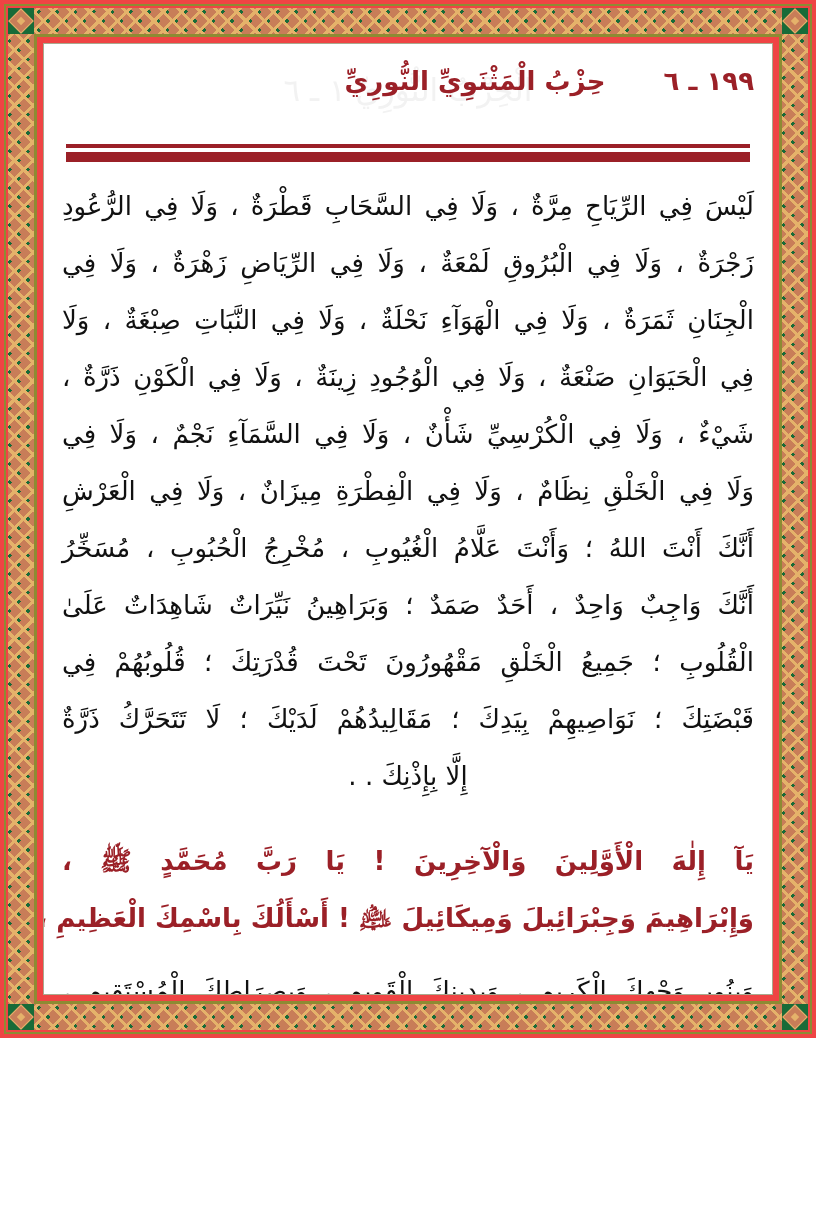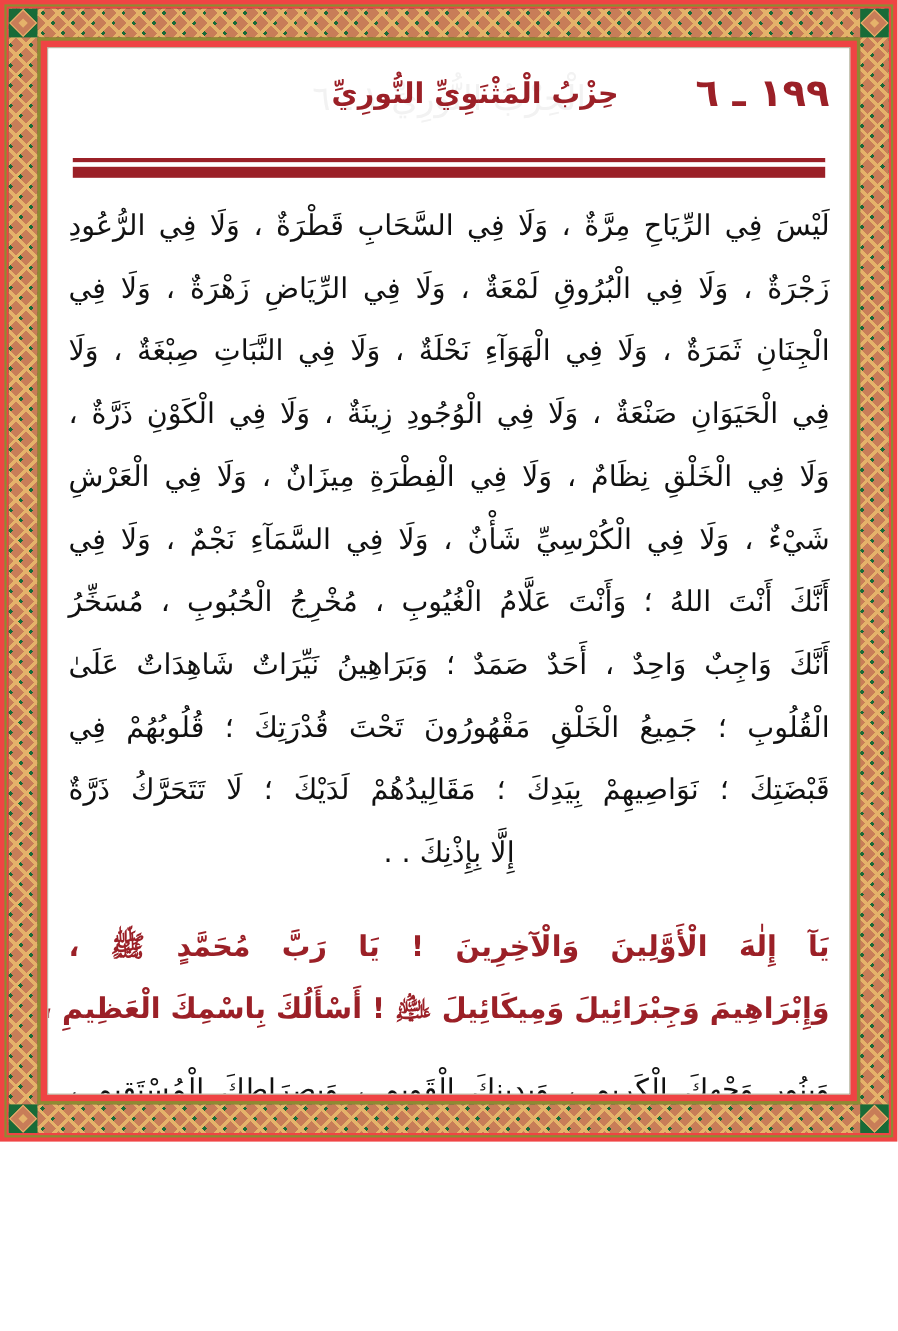--- a/index.html
+++ b/index.html
@@ -165,27 +165,26 @@
     left: 0;
     right: 0;
     display: flex;
     flex-direction: row;
     align-items: center;
     justify-content: flex-start;
   }
 
   .page-number {
     color: #9b2027;
-    font-size: 35px;
+    font-size: 26px;
     font-weight: bold;
     direction: rtl;
     white-space: nowrap;
     padding-right: 6px;
     letter-spacing: 1px;
-    margin-left: 12px;
   }
 
   .doc-title {
     color: #9b2027;
     font-size: 26px;
     font-weight: bold;
     direction: rtl;
     white-space: nowrap;
     margin-right: 58px;
   }
@@ -276,22 +275,22 @@
       <div class="rule-thin"></div>
       <div class="rule-gap"></div>
       <div class="rule-thick"></div>
     </div>
 
     <div class="body-text black-block">
       <span class="line">لَيْسَ فِي الرِّيَاحِ مِرَّةٌ ، وَلَا فِي السَّحَابِ قَطْرَةٌ ، وَلَا فِي الرُّعُودِ</span>
       <span class="line">زَجْرَةٌ ، وَلَا فِي الْبُرُوقِ لَمْعَةٌ ، وَلَا فِي الرِّيَاضِ زَهْرَةٌ ، وَلَا فِي</span>
       <span class="line">الْجِنَانِ ثَمَرَةٌ ، وَلَا فِي الْهَوَآءِ نَحْلَةٌ ، وَلَا فِي النَّبَاتِ صِبْغَةٌ ، وَلَا</span>
       <span class="line">فِي الْحَيَوَانِ صَنْعَةٌ ، وَلَا فِي الْوُجُودِ زِينَةٌ ، وَلَا فِي الْكَوْنِ ذَرَّةٌ ،</span>
+      <span class="line">شَيْءٌ ، وَلَا فِي الْكُرْسِيِّ شَأْنٌ ، وَلَا فِي السَّمَآءِ نَجْمٌ ، وَلَا فِي</span>
       <span class="line">وَلَا فِي الْخَلْقِ نِظَامٌ ، وَلَا فِي الْفِطْرَةِ مِيزَانٌ ، وَلَا فِي الْعَرْشِ</span>
-      <span class="line">شَيْءٌ ، وَلَا فِي الْكُرْسِيِّ شَأْنٌ ، وَلَا فِي السَّمَآءِ نَجْمٌ ، وَلَا فِي</span>
       <span class="line">أَنَّكَ أَنْتَ اللهُ ؛ وَأَنْتَ عَلَّامُ الْغُيُوبِ ، مُخْرِجُ الْحُبُوبِ ، مُسَخِّرُ</span>
       <span class="line">أَنَّكَ وَاجِبٌ وَاحِدٌ ، أَحَدٌ صَمَدٌ ؛ وَبَرَاهِينُ نَيِّرَاتٌ شَاهِدَاتٌ عَلَىٰ</span>
       <span class="line">الْقُلُوبِ ؛ جَمِيعُ الْخَلْقِ مَقْهُورُونَ تَحْتَ قُدْرَتِكَ ؛ قُلُوبُهُمْ فِي</span>
       <span class="line">قَبْضَتِكَ ؛ نَوَاصِيهِمْ بِيَدِكَ ؛ مَقَالِيدُهُمْ لَدَيْكَ ؛ لَا تَتَحَرَّكُ ذَرَّةٌ</span>
       <span class="line line-center">إِلَّا بِإِذْنِكَ . .</span>
     </div>
 
     <div class="body-text red-block">
       <span class="line">يَآ إِلٰهَ الْأَوَّلِينَ وَالْآخِرِينَ ! يَا رَبَّ مُحَمَّدٍ ﷺ ،</span>
       <span class="line">وَإِبْرَاهِيمَ وَجِبْرَائِيلَ وَمِيكَائِيلَ ﵇ ! أَسْأَلُكَ بِاسْمِكَ الْعَظِيمِ ،</span>

